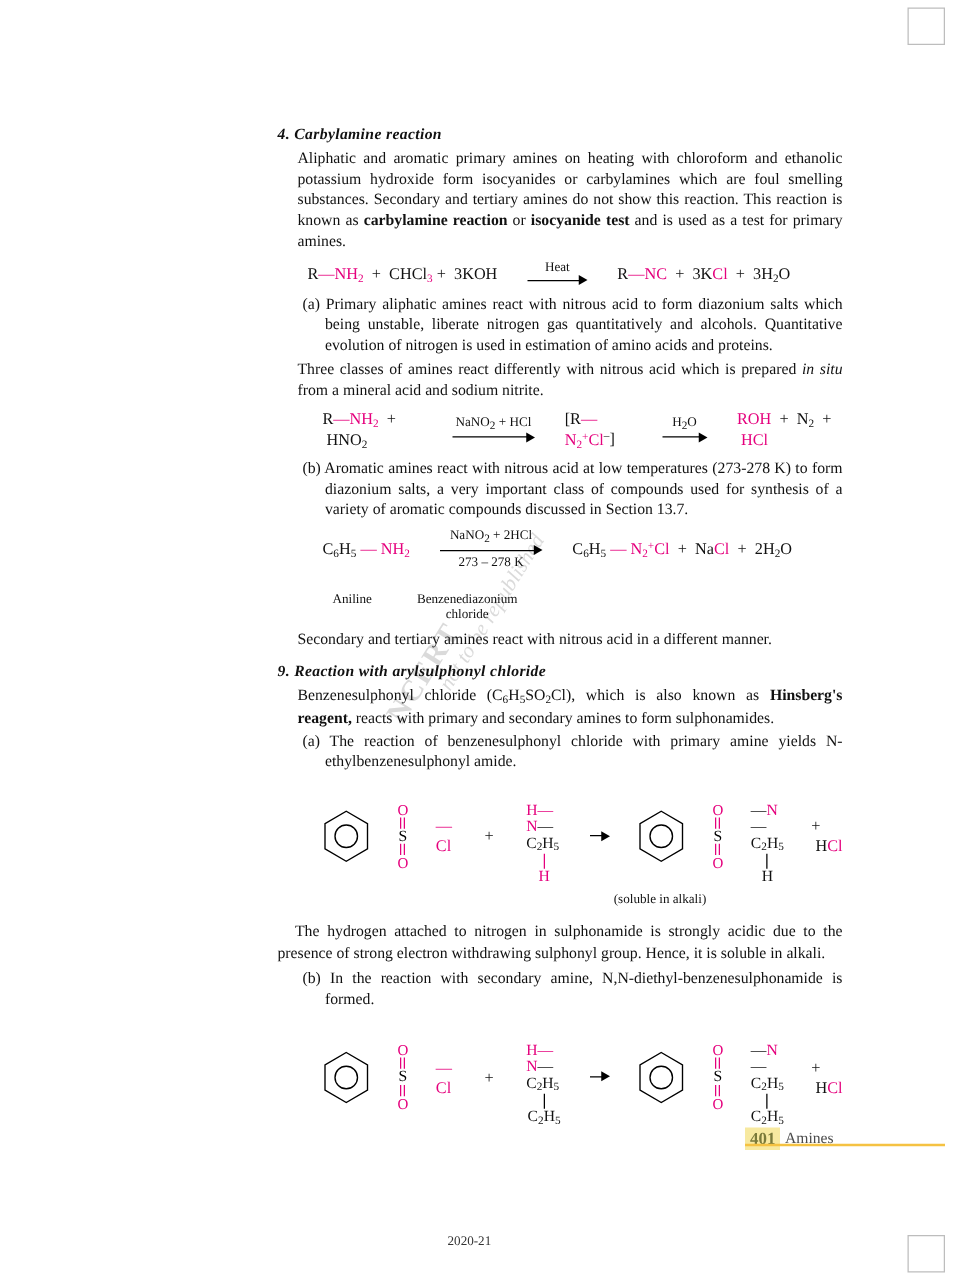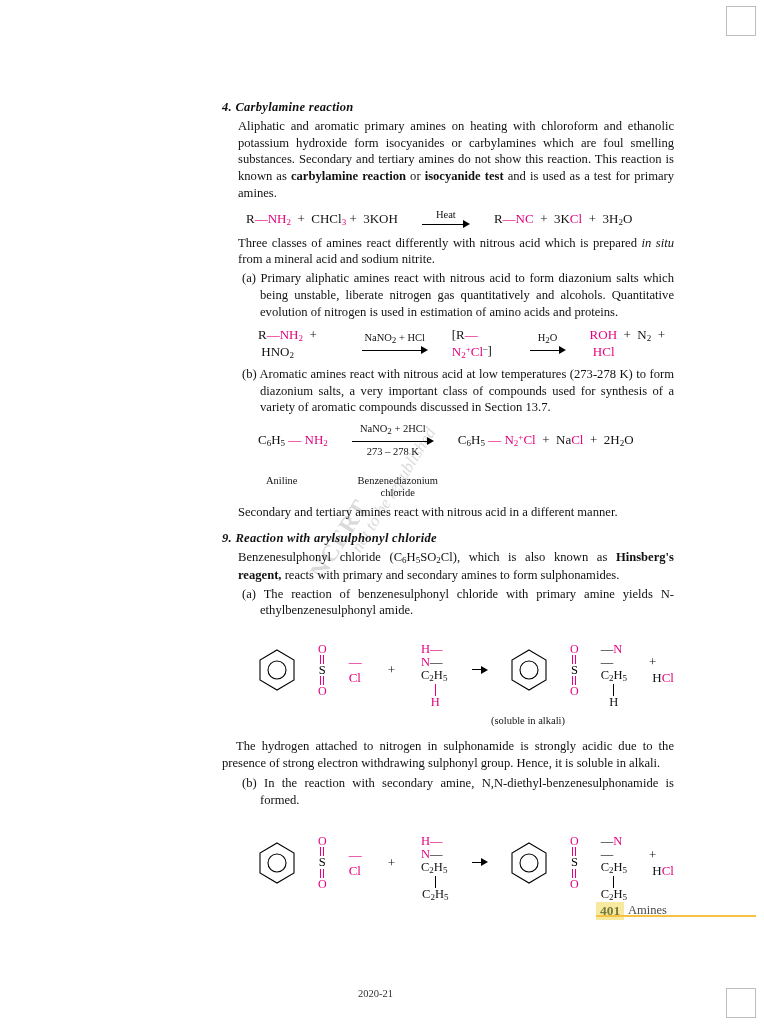--- a/index.html
+++ b/index.html
@@ -236,23 +236,23 @@
 
     <div class="eq indent1">
       <span>R<span class="pink">—NH<span class="sub2">2</span></span>&nbsp; + &nbsp;CHCl<span class="sub2 pink">3</span> + &nbsp;3KOH</span>
       <span class="arrow">
         <span class="top">Heat</span>
         <span class="bar"></span>
       </span>
       <span>R<span class="pink">—NC</span> &nbsp;+ &nbsp;3K<span class="pink">Cl</span> &nbsp;+ &nbsp;3H<span class="sub2">2</span>O</span>
     </div>
 
+    <p class="para hang"><span class="lbl">(a)</span> <span>Primary aliphatic amines react with nitrous acid to form diazonium salts which being unstable, liberate nitrogen gas quantitatively and alcohols. Quantitative evolution of nitrogen is used in estimation of amino acids and proteins.</span></p>
+
     <p class="para">Three classes of amines react differently with nitrous acid which is prepared <i>in situ</i> from a mineral acid and sodium nitrite.</p>
-
-    <p class="para hang"><span class="lbl">(a)</span> <span>Primary aliphatic amines react with nitrous acid to form diazonium salts which being unstable, liberate nitrogen gas quantitatively and alcohols. Quantitative evolution of nitrogen is used in estimation of amino acids and proteins.</span></p>
 
     <div class="eq indent2">
       <span>R<span class="pink">—NH<span class="sub2">2</span></span>&nbsp; + &nbsp;HNO<span class="sub2">2</span></span>
       <span class="arrow" style="min-width:70px">
         <span class="top">NaNO<span class="sub2">2</span> + HCl</span>
         <span class="bar"></span>
       </span>
       <span>[R<span class="pink">—N<span class="sub2">2</span><span class="sup2">+</span>Cl</span><span class="sup2">–</span>]</span>
       <span class="arrow" style="min-width:40px">
         <span class="top">H<span class="sub2">2</span>O</span>
@@ -266,21 +266,21 @@
     <div class="eq indent2" style="margin-bottom:15px">
       <span>C<span class="sub2">6</span>H<span class="sub2">5</span> <span class="pink">— NH<span class="sub2">2</span></span></span>
       <span class="arrow" style="min-width:86px">
         <span class="top">NaNO<span class="sub2">2</span> + 2HCl</span>
         <span class="bar"></span>
         <span class="bot">273 – 278 K</span>
       </span>
       <span>C<span class="sub2">6</span>H<span class="sub2">5</span> <span class="pink">— N<span class="sub2">2</span><span class="sup2">+</span>Cl</span> &nbsp;+ &nbsp;Na<span class="pink">Cl</span> &nbsp;+ &nbsp;2H<span class="sub2">2</span>O</span>
     </div>
 
-    <div style="display:flex; padding-left:44px; gap:60px; margin-top:18px;">
+    <div style="display:flex; padding-left:44px; gap:36px; margin-top:18px;">
       <div class="caption">Aniline</div>
       <div class="caption">
         <span>Benzenediazonium</span><br>
         <span>chloride</span>
       </div>
     </div>
 
     <p class="para" style="margin-top:4px">Secondary  and  tertiary  amines  react  with  nitrous  acid  in  a different manner.</p>
 
     <div class="heading" style="margin-top:10px">9. Reaction with arylsulphonyl chloride</div>

